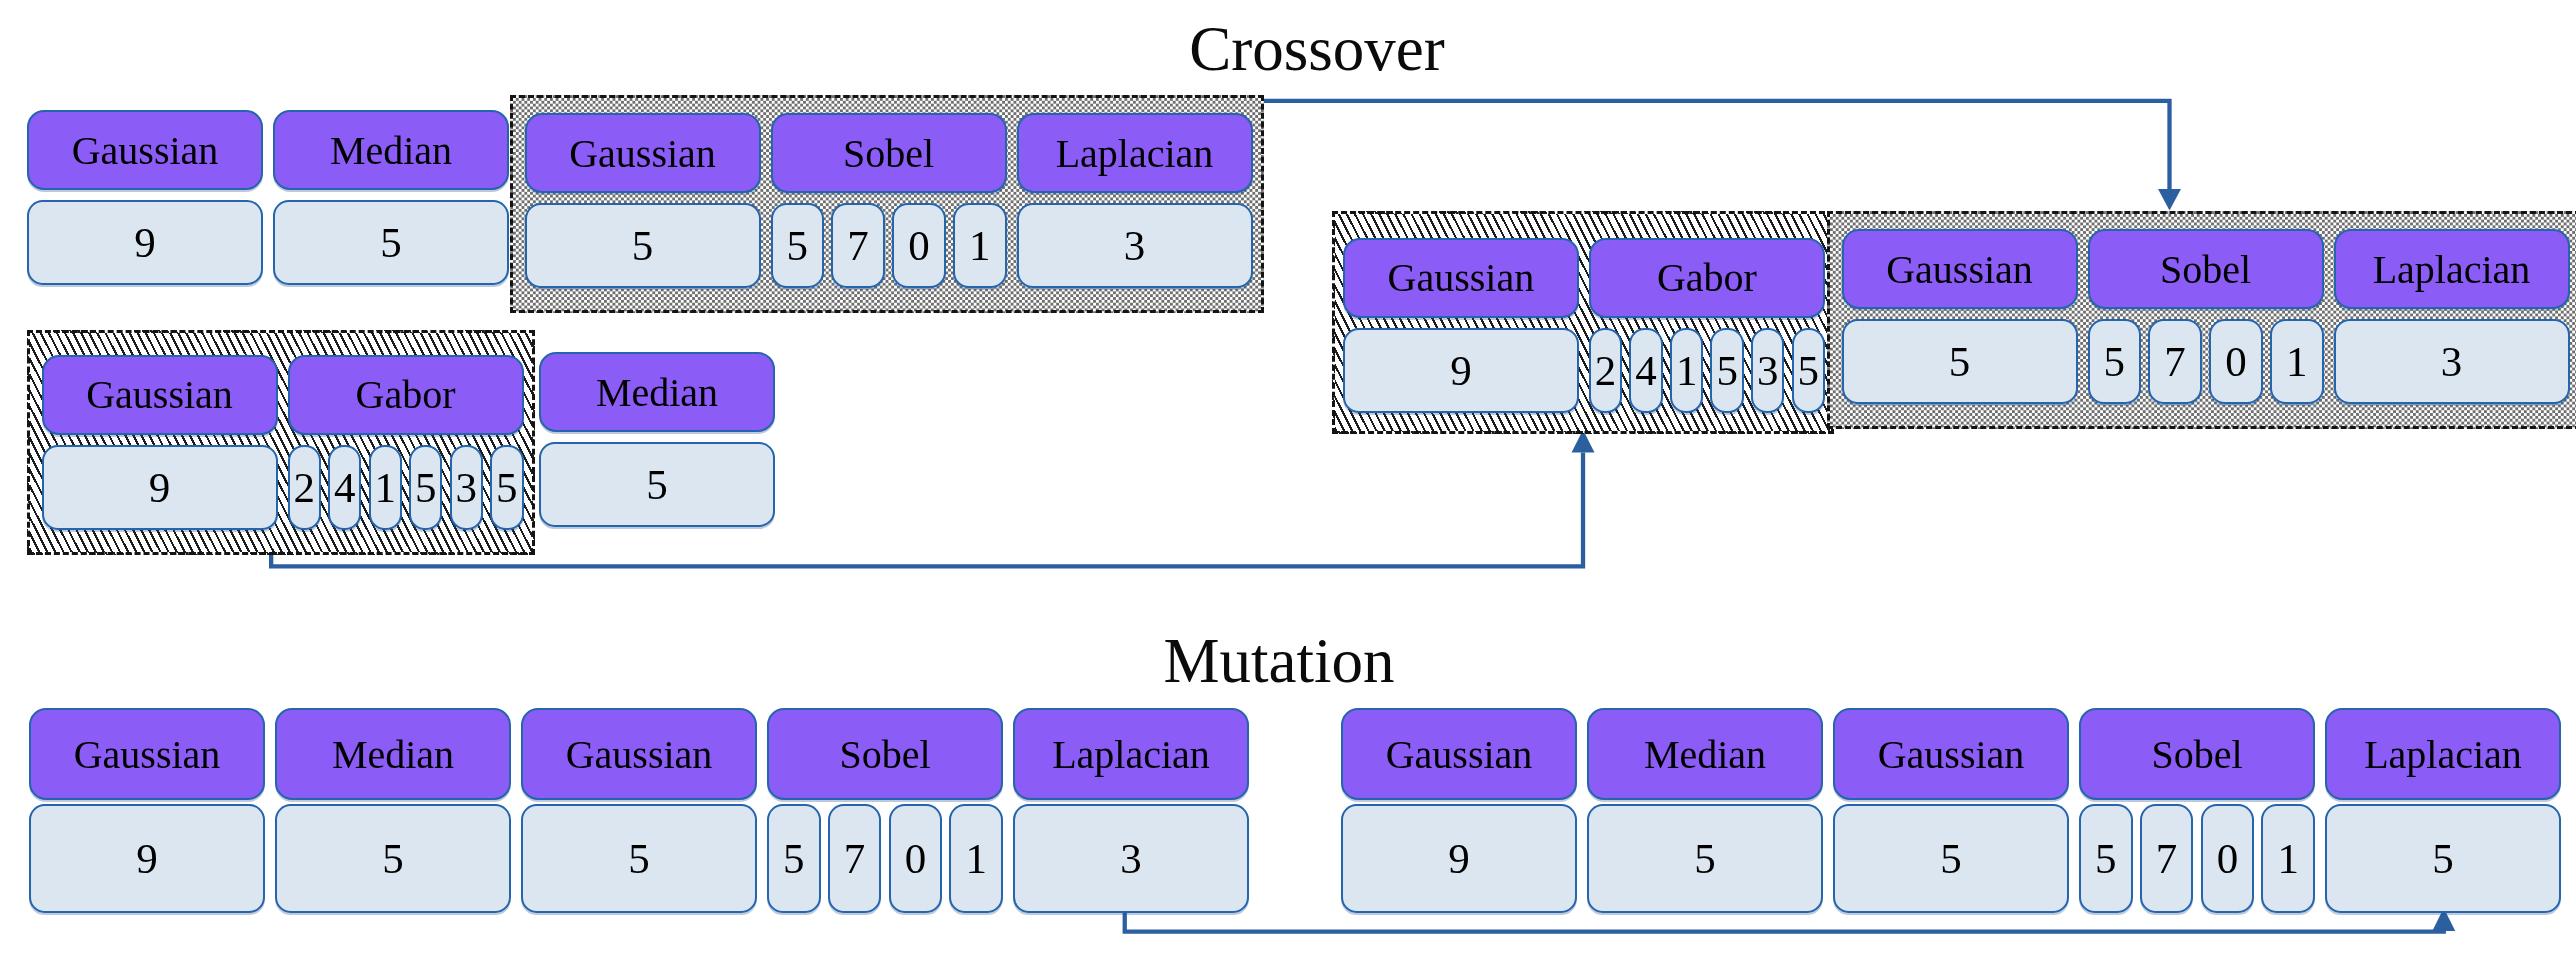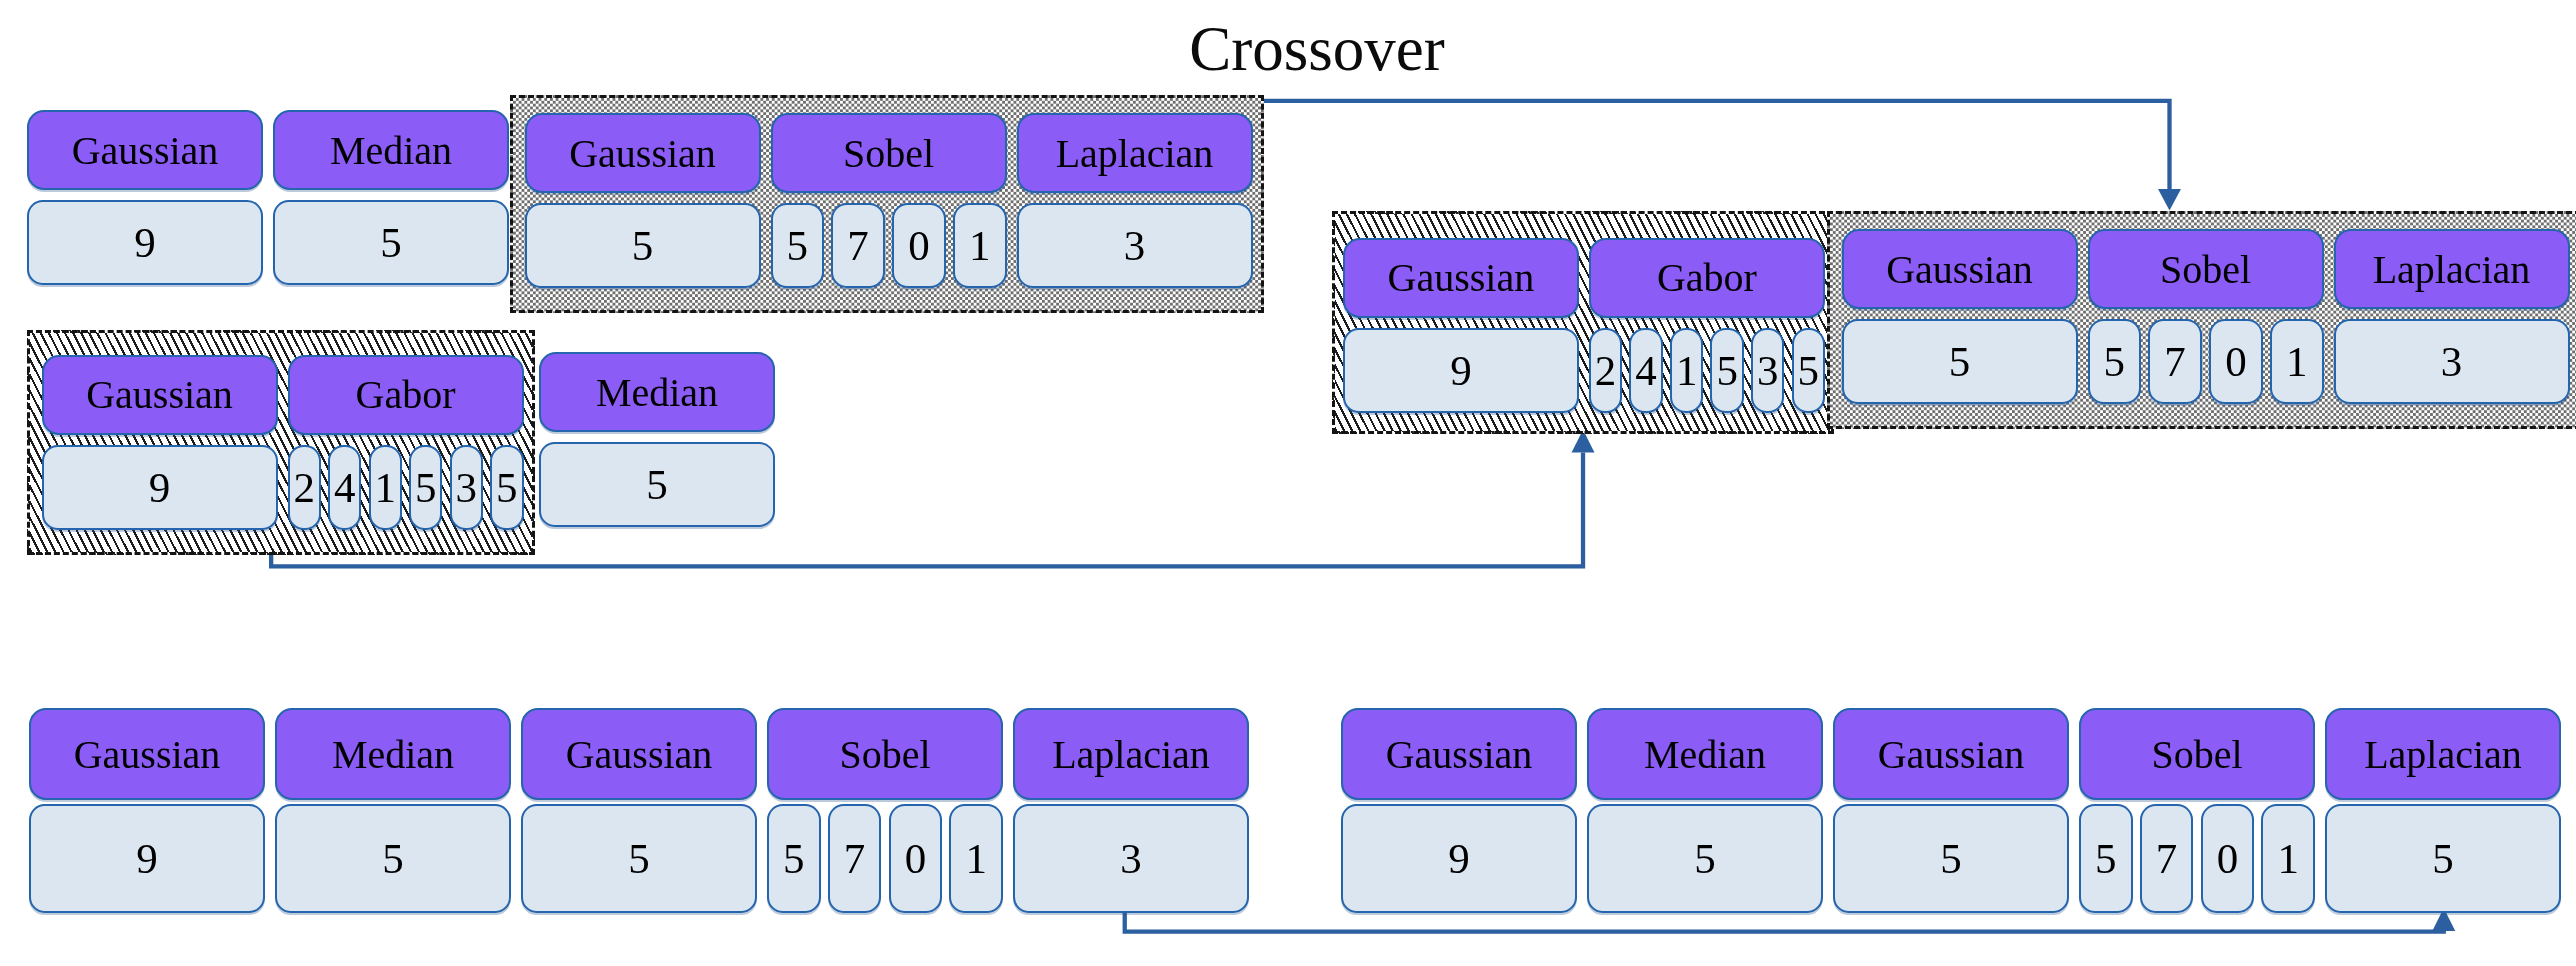--- a/index.html
+++ b/index.html
@@ -80,20 +80,21 @@
       <polyline points="378,764 378,791 2210,791 2210,632"></polyline>
       <polygon points="2210,600 2194,632 2226,632"></polygon>
     </g>
     <g>
       <polyline points="1570,1274 1570,1301 3412,1301 3412,1292"></polyline>
       <polygon points="3412,1268 3396,1300 3428,1300"></polygon>
     </g>
   </svg>
 
   <div class="title" style="left:1317px;top:18px;">Crossover</div>
+  <div class="title" style="left:1279px;top:630px;">Mutation</div>
 
   <div class="row" style="left:27px;top:110px;">
     <div class="unit">
       <div class="fl">Gaussian</div>
       <div class="vals">
           <div class="fv">9</div>
         </div>
     </div>
     <div class="unit">
       <div class="fl">Median</div>

